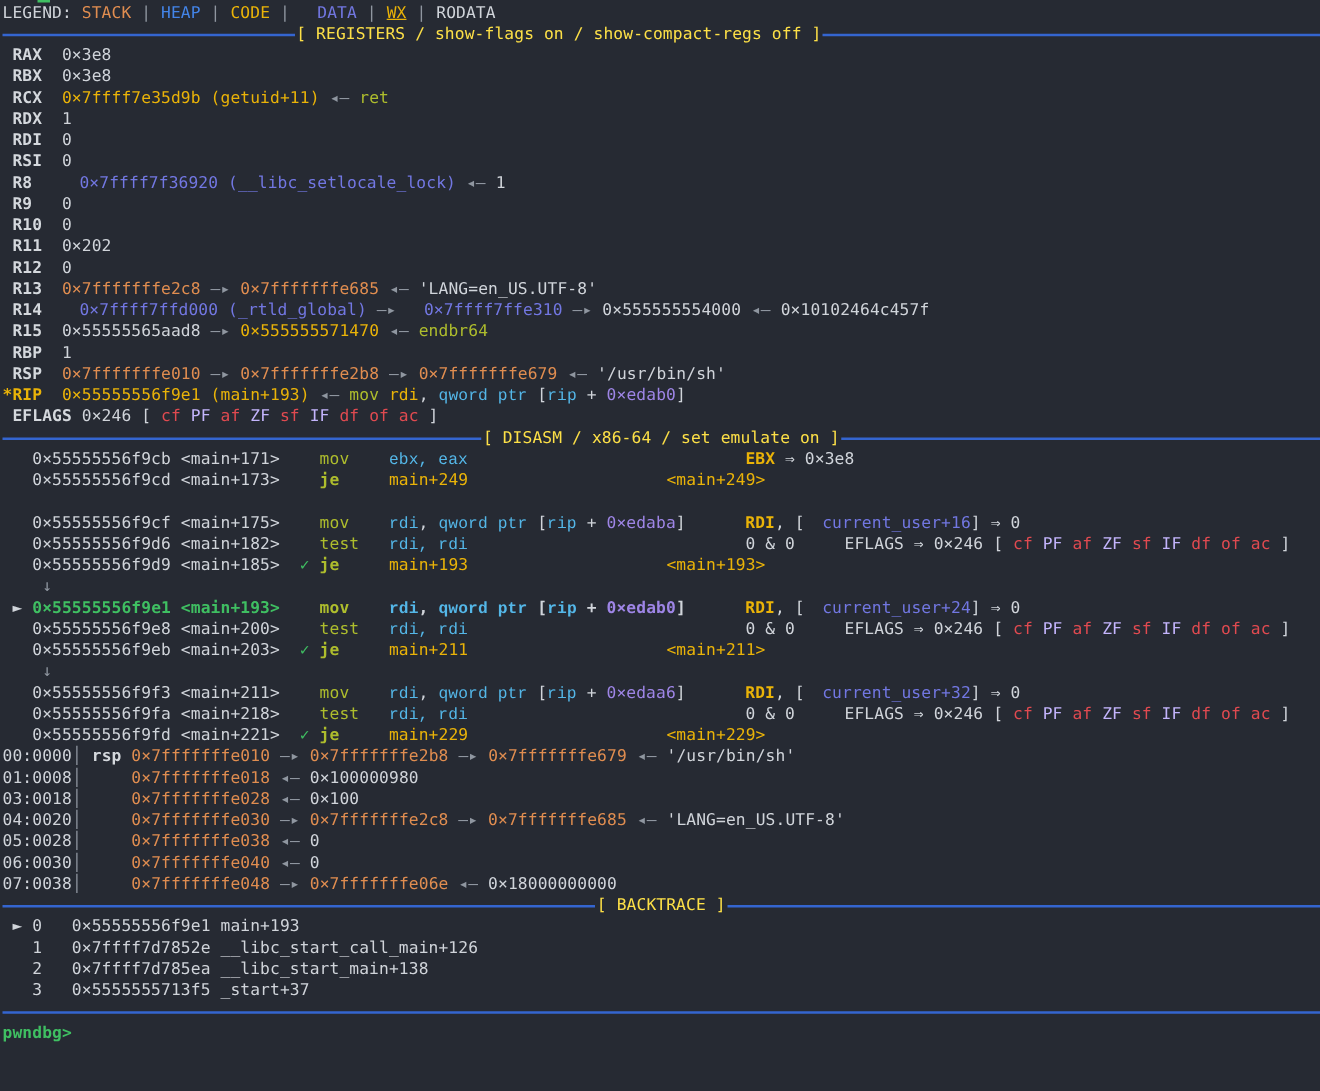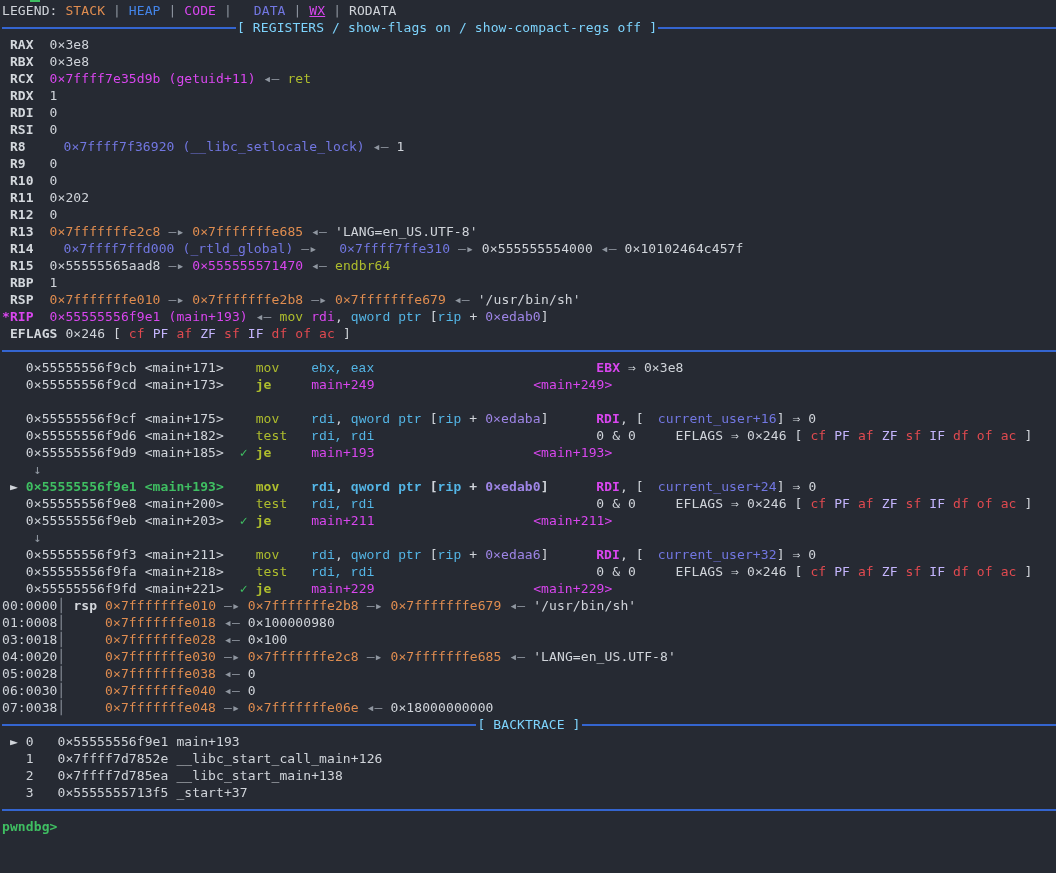--- a/index.html
+++ b/index.html
@@ -12,25 +12,25 @@
     letter-spacing:0.1px;
     color:#d0d4da;
     padding:2px 0 0 2px;
     box-sizing:border-box;
     overflow:hidden;
   }
   .line{height:17px;white-space:pre;}
   .hdr{height:17px;display:flex;align-items:center;white-space:pre;}
   .hdr .rule{flex:1;height:2px;background:#3465d0;}
   .hdr .rule-fixed{flex:0 0 234px;height:2px;background:#3465d0;}
-  .hdr .t{color:#7dd3fc;padding:0 1px;}
+  .hdr .t{color:#fde047;padding:0 1px;}
   .w{color:#d0d4da;}
   .g{color:#8f96a0;}
   .or{color:#e08d50;}
-  .rd{color:#d946ef;}
+  .rd{color:#eab308;}
   .bl{color:#4384e8;}
   .pu{color:#7277e2;padding-left:14px;}
   .cy{color:#54b7e8;font-family:Liberation Mono, monospace;}
   .ol{color:#aebd2d;}
   .gn{color:#3fbf62;}
   .im{color:#9e85e6;margin-top:48px;}
   .fs{color:#c4b5fd;font-weight:normal;}
   .fu{color:#e04a50;}
   .reg{color:#d4d8dd;font-weight:bold;}
   .b{font-weight:bold;}
@@ -68,20 +68,21 @@
       <div class="line"><span class="reg"> R14  </span><span class="pu">0×7ffff7ffd000 (_rtld_global)</span><span class="g"> —▸ </span><span class="pu">0×7ffff7ffe310</span><span class="g"> —▸ </span><span class="w">0×555555554000</span><span class="g"> ◂— </span><span class="w">0×10102464c457f</span></div>
       <div class="line"><span class="reg"> R15  </span><span class="w">0×55555565aad8</span><span class="g"> —▸ </span><span class="rd">0×555555571470</span><span class="g"> ◂— </span><span class="ol">endbr64</span></div>
       <div class="line"><span class="reg"> RBP  </span><span class="w">1</span></div>
       <div class="line"><span class="reg"> RSP  </span><span class="or">0×7fffffffe010</span><span class="g"> —▸ </span><span class="or">0×7fffffffe2b8</span><span class="g"> —▸ </span><span class="or">0×7fffffffe679</span><span class="g"> ◂— </span><span class="w">'/usr/bin/sh'</span></div>
       <div class="line"><span class="rd b">*RIP  </span><span class="rd">0×55555556f9e1 (main+193)</span><span class="g"> ◂— </span><span class="ol">mov</span><span class="w"> </span><span class="rd">rdi</span><span class="w">, </span><span class="cy">qword ptr</span><span class="w"> [</span><span class="cy">rip</span><span class="w"> + </span><span class="im">0×edab0</span><span class="w">]</span></div>
       <div class="line"><span class="reg"> EFLAGS </span><span class="w">0×246 </span><span class="w">[ </span><span class="fu">cf </span><span class="fs">PF </span><span class="fu">af </span><span class="fs">ZF </span><span class="fu">sf </span><span class="fs">IF </span><span class="fu">df </span><span class="fu">of </span><span class="fu">ac </span><span class="w">]</span></div>
     </div>
 
   <div class="hdr">
     <span class="rule"></span>
+    <span class="t">[ DISASM / x86-64 / set emulate on ]</span>
     <span class="rule"></span>
   </div>
   <div>
       <div class="line"><span class="w">   0×55555556f9cb &lt;main+171&gt;    </span><span class="ol">mov    </span><span class="cy">ebx, eax</span><span class="w">                            </span><span class="rd b">EBX</span><span class="w"> ⇒ 0×3e8</span></div>
       <div class="line"><span class="w">   0×55555556f9cd &lt;main+173&gt;    </span><span class="ol b">je     </span><span class="rd">main+249</span><span class="w">                    </span><span class="rd">&lt;main+249&gt;</span></div>
       <div class="line"></div>
       <div class="line"><span class="w">   0×55555556f9cf &lt;main+175&gt;    </span><span class="ol">mov    </span><span class="cy">rdi</span><span class="w">, </span><span class="cy">qword ptr </span><span class="w">[</span><span class="cy">rip</span><span class="w"> + </span><span class="im">0×edaba</span><span class="w">]</span><span class="w">      </span><span class="rd b">RDI</span><span class="w">, [</span><span class="pu">current_user+16</span><span class="w">] ⇒ 0</span></div>
       <div class="line"><span class="w">   0×55555556f9d6 &lt;main+182&gt;    </span><span class="ol">test   </span><span class="cy">rdi, rdi</span><span class="w">                            </span><span class="w">0 &amp; 0</span><span class="w">     </span><span class="w">EFLAGS ⇒ 0×246 </span><span class="w">[ </span><span class="fu">cf </span><span class="fs">PF </span><span class="fu">af </span><span class="fs">ZF </span><span class="fu">sf </span><span class="fs">IF </span><span class="fu">df </span><span class="fu">of </span><span class="fu">ac </span><span class="w">]</span></div>
       <div class="line"><span class="w">   0×55555556f9d9 &lt;main+185&gt;  </span><span class="gn">✓ </span><span class="ol b">je     </span><span class="rd">main+193</span><span class="w">                    </span><span class="rd">&lt;main+193&gt;</span></div>
       <div class="line"><span class="g">    ↓</span></div>

